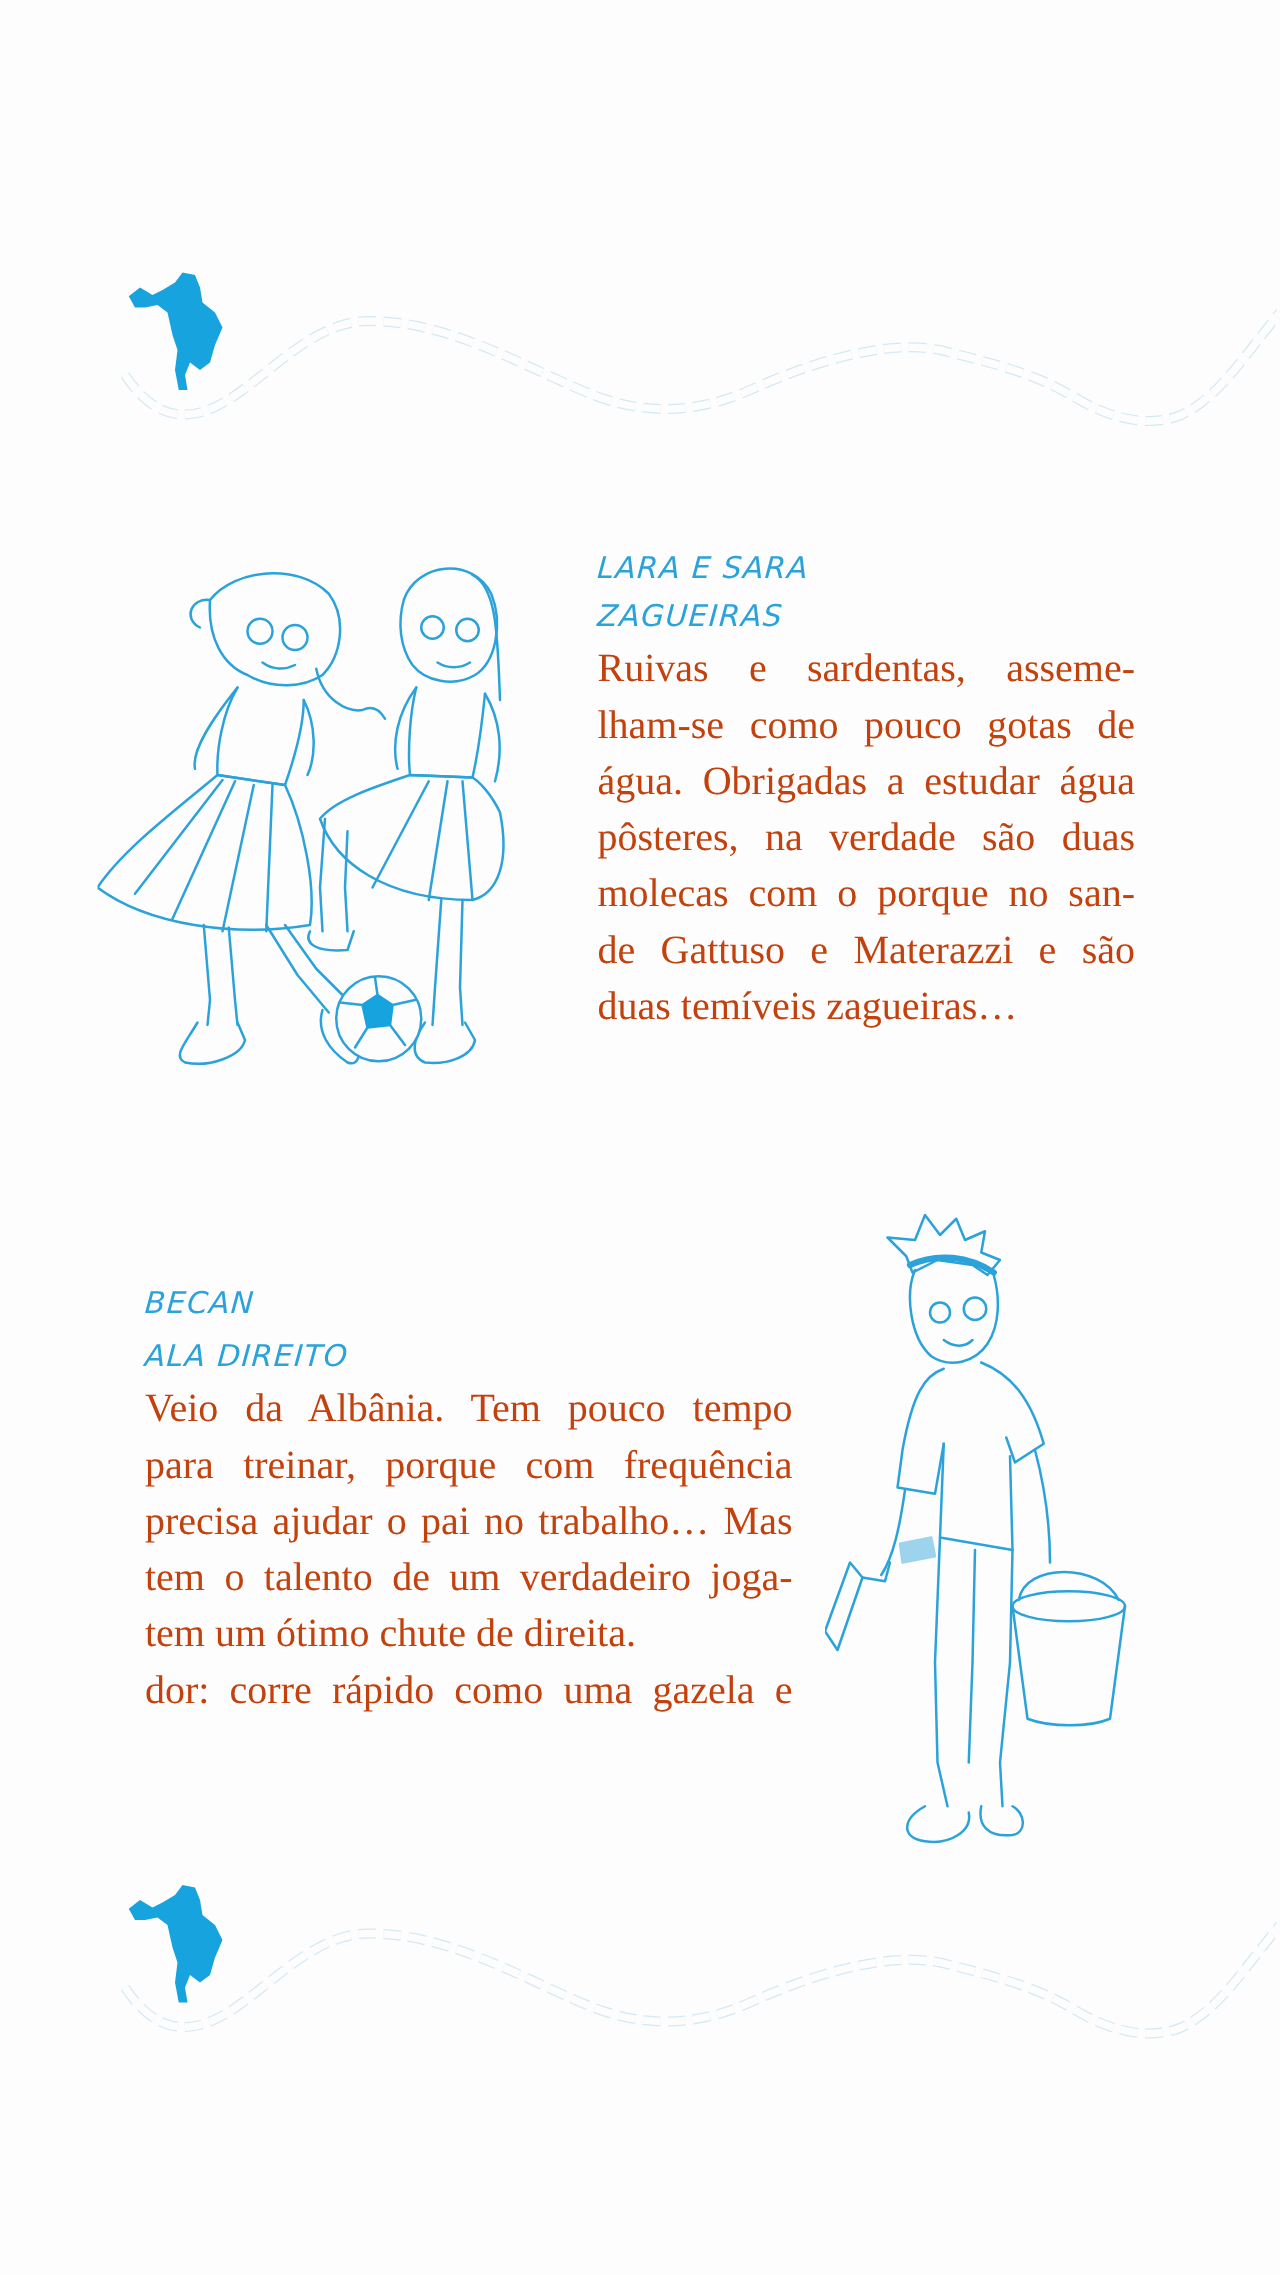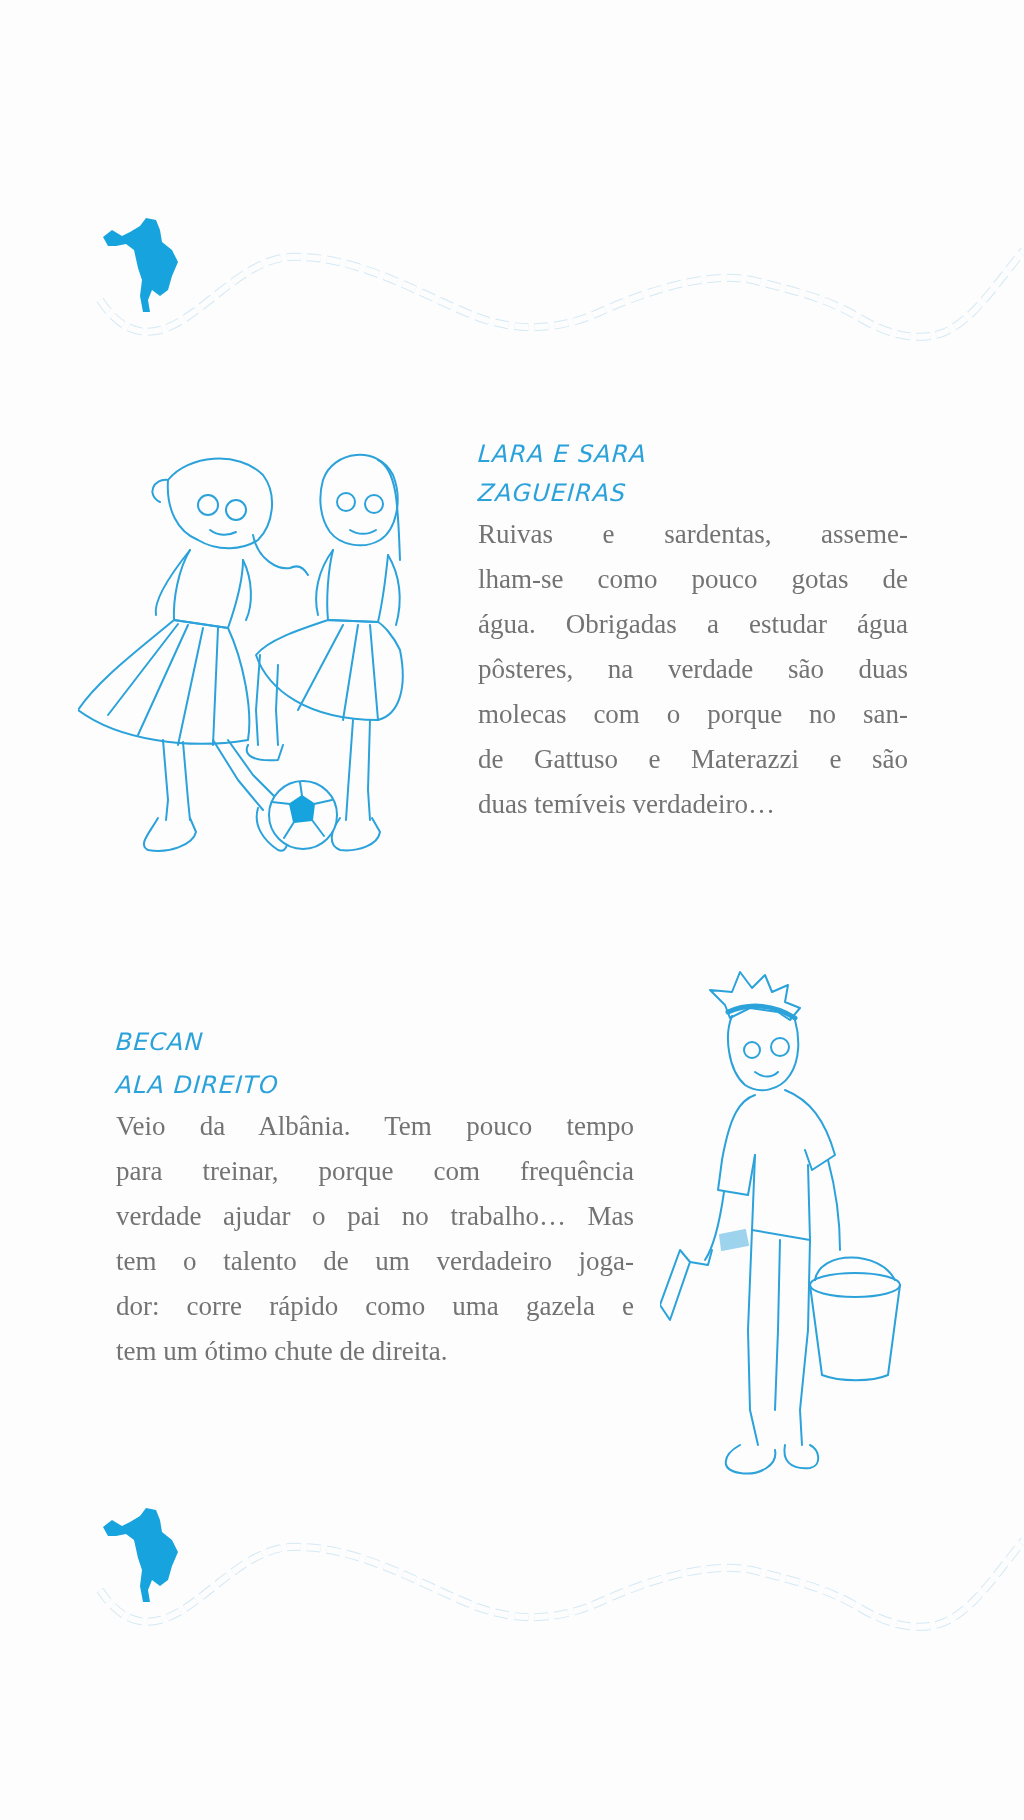--- a/index.html
+++ b/index.html
@@ -22,22 +22,22 @@
     font-size: 24px;
     letter-spacing: 1px;
     text-transform: uppercase;
     font-style: italic;
     line-height: 45px;
     white-space: nowrap;
     font-weight: normal;
     transform: skewX(-4deg);
   }
   .body-text {
-    color: #737373;
-    font-size: 27px;
+    color: #c2410c;
+    font-size: 32px;
     line-height: 45px;
     text-align: justify;
     hyphens: manual;
     font-family: Liberation Serif, serif;
   }
   .body-text span.line {
     display: block;
     text-align: justify;
     text-align-last: justify;
     white-space: nowrap;
@@ -127,34 +127,34 @@
 <div class="abs block-lara">
   <div class="heading">LARA E SARA</div>
   <div class="heading" style="margin-top:-6px;">ZAGUEIRAS</div>
   <div class="body-text" style="margin-top:-4px;">
     <span class="line">Ruivas e sardentas, asseme-</span>
     <span class="line">lham-se como pouco gotas de</span>
     <span class="line">água. Obrigadas a estudar água</span>
     <span class="line">pôsteres, na verdade são duas</span>
     <span class="line">molecas com o porque no san-</span>
     <span class="line">de Gattuso e Materazzi e são</span>
-    <span class="line last">duas temíveis verdadeiro…</span>
+    <span class="line last">duas temíveis zagueiras…</span>
   </div>
 </div>
 
 <div class="abs block-becan">
   <div class="heading">BECAN</div>
   <div class="heading" style="margin-top:-2px;">ALA DIREITO</div>
   <div class="body-text" style="margin-top:-4px;">
     <span class="line">Veio da Albânia. Tem pouco tempo</span>
     <span class="line">para treinar, porque com frequência</span>
-    <span class="line">verdade ajudar o pai no trabalho… Mas</span>
+    <span class="line">precisa ajudar o pai no trabalho… Mas</span>
     <span class="line">tem o talento de um verdadeiro joga-</span>
+    <span class="line last">tem um ótimo chute de direita.</span>
     <span class="line">dor: corre rápido como uma gazela e</span>
-    <span class="line last">tem um ótimo chute de direita.</span>
   </div>
 </div>
 
 <svg class="figure-svg" style="left:660px; top:950px;" width="290" height="530" viewBox="0 0 290 530" fill="none" stroke="#2ba2da" stroke-width="2" stroke-linejoin="round" stroke-linecap="round">
 
   <path d="M65 55 L 50 40 L 72 42 L 80 22 L 92 38 L 105 25 L 112 42 L 128 35 L 125 52 L 140 58 L 130 70 L 118 62 L 90 58 L 70 68 Z"></path>
 
   <path d="M68 62 C 90 52, 115 55, 135 68" stroke-width="5"></path>
 
   <path d="M72 66 C 64 85, 68 120, 85 135 C 100 145, 120 140, 130 125 C 140 110, 140 88, 135 70"></path>

